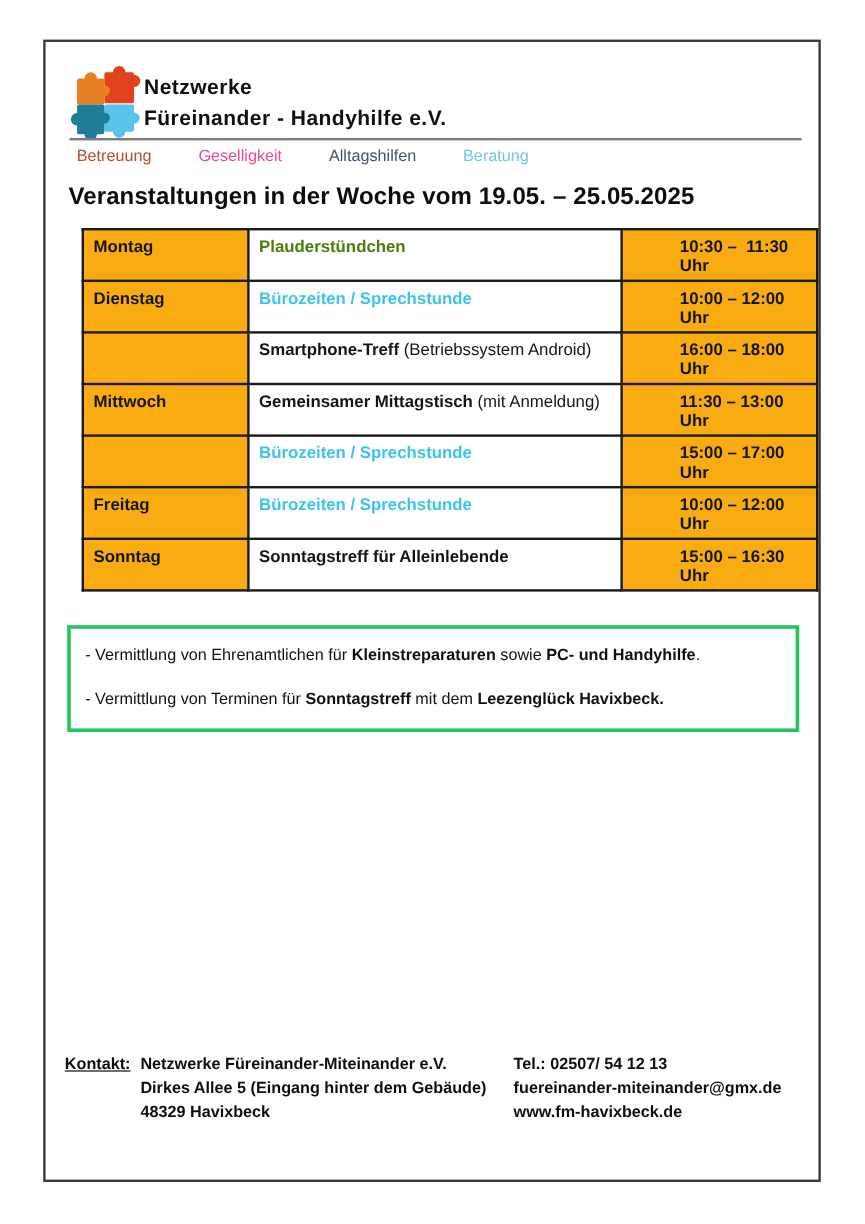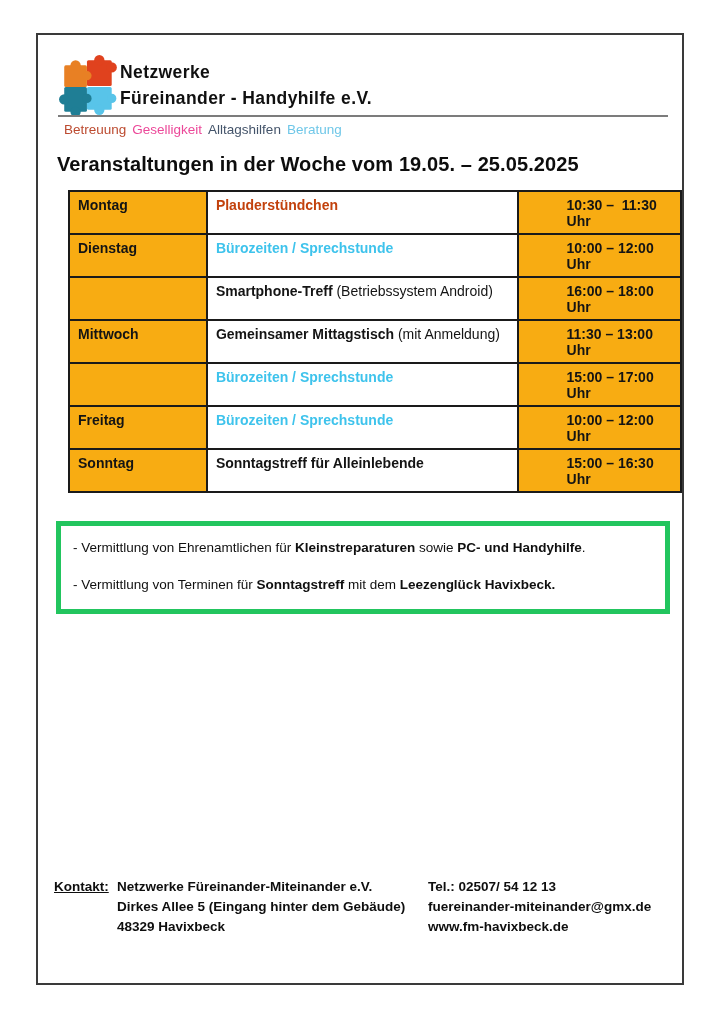--- a/index.html
+++ b/index.html
@@ -26,21 +26,21 @@
     position: absolute; left: 82px; top: 24px;
     font-weight: bold; font-size: 17.5px; line-height: 26px;
     color: #101010; letter-spacing: 0.4px;
   }
   .divider {
     position: absolute; left: 20px; top: 80px;
     width: 610px; height: 2px; background: #7c7c7c;
   }
   .nav {
     position: absolute; left: 26px; top: 87px;
-    display: flex; gap: 6px;
+    display: flex; gap: 39px;
     font-size: 13.5px; font-weight: 500;
   }
   
   .title {
     position: absolute; left: 19px; top: 118px;
     font-size: 20px; font-weight: bold; color: #0d0d0d;
     letter-spacing: 0.1px;
   }
   
   .schedule {
@@ -67,21 +67,21 @@
     width: 115px;
     background: var(--cell-orange);
     font-weight: bold; color: #141414;
     white-space: pre-wrap;
     padding-left: 48px;
   }
   
   .notes {
     position: absolute; left: 18px; top: 486px;
     width: 580px;
-    border: 5px solid #22c55e;
+    border: 3px solid #22c55e;
     padding: 13px 12px 16px 12px;
     font-size: 13.5px; color: #101010; line-height: 17px;
   }
   .notes .line2 { margin-top: 20px; }
   
   .footer {
     position: absolute; left: 16px; top: 842px;
     display: flex;
     font-size: 13.5px; font-weight: bold; color: #0e0e0e;
     line-height: 20px;
@@ -132,21 +132,21 @@
     <span style="color: rgb(68, 84, 106);">Alltagshilfen</span>
     <span style="color: rgb(111, 199, 232);">Beratung</span>
   </div>
 
   <div class="title">Veranstaltungen in der Woche vom 19.05. – 25.05.2025</div>
 
   <table class="schedule">
     <tbody>
       <tr>
         <td class="day">Montag</td>
-        <td class="event"><span class="main" style="color: #c2410c;">Plauderstündchen</span><span class="note"></span></td>
+        <td class="event"><span class="main" style="color: #4d7c0f;">Plauderstündchen</span><span class="note"></span></td>
         <td class="time">10:30 –  11:30 Uhr</td>
       </tr>
       <tr>
         <td class="day">Dienstag</td>
         <td class="event"><span class="main" style="color: rgb(62, 195, 236);">Bürozeiten / Sprechstunde</span><span class="note"></span></td>
         <td class="time">10:00 – 12:00 Uhr</td>
       </tr>
       <tr>
         <td class="day"></td>
         <td class="event"><span class="main" style="color: rgb(20, 20, 20);">Smartphone-Treff</span><span class="note"> (Betriebssystem Android)</span></td>

